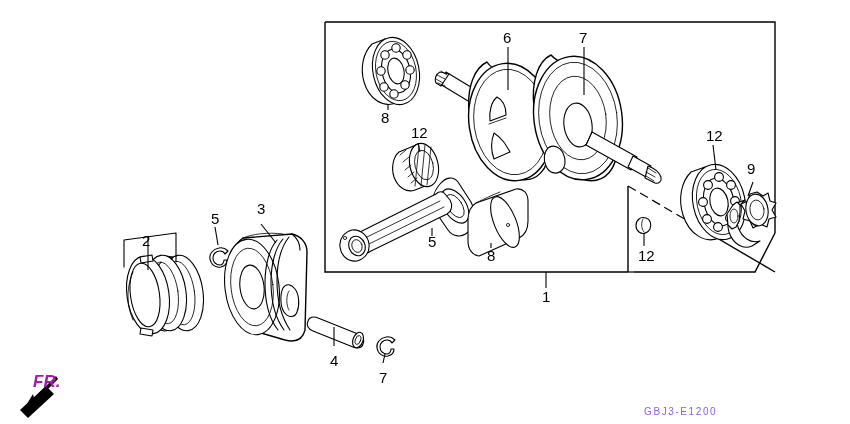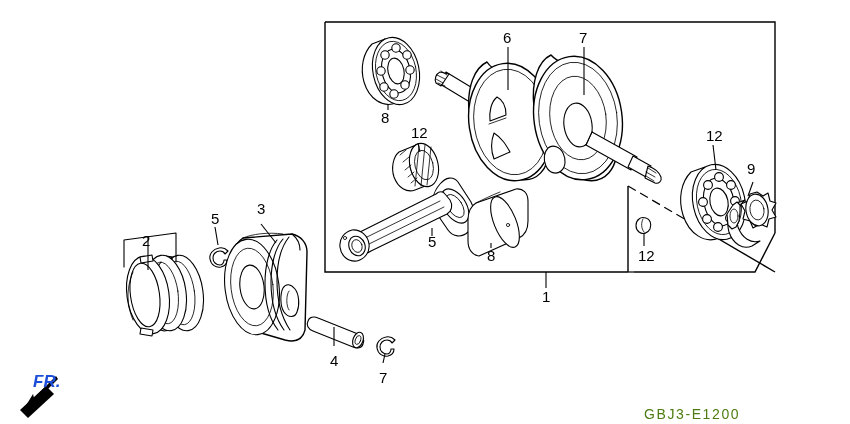--- a/index.html
+++ b/index.html
@@ -3,23 +3,23 @@
 <meta charset="utf-8">
 <style>
   html,body{margin:0;padding:0;background:#ffffff;}
   body{width:850px;height:424px;position:relative;overflow:hidden;
        font-family:"Liberation Sans", sans-serif;color:#000;}
   #stage{position:absolute;left:0;top:0;width:850px;height:424px;}
   svg{position:absolute;left:0;top:0;}
   .lbl{position:absolute;font-family:"Liberation Sans",sans-serif;
        font-size:15px;font-weight:400;color:#000;line-height:1;white-space:nowrap;}
   .code{position:absolute;font-family:"Liberation Sans",sans-serif;
-        font-size:14px;letter-spacing:1.6px;color:#4d7c0f;white-space:nowrap;}
+        font-size:10px;letter-spacing:1.6px;color:#8b5cf6;white-space:nowrap;}
   .frtxt{position:absolute;font-family:"Liberation Sans",sans-serif;
-         font-size:17px;font-weight:bold;font-style:italic;color:#1d4ed8;white-space:nowrap;}
+         font-size:17px;font-weight:bold;font-style:italic;color:#a21caf;white-space:nowrap;}
 </style>
 </head>
 <body>
 
 <div id="stage">
 
 <svg width="850" height="424" viewBox="0 0 850 424">
   <defs>
     <style>
       .ln{fill:none;stroke:#000;stroke-width:1.1;stroke-linecap:round;stroke-linejoin:round;}

